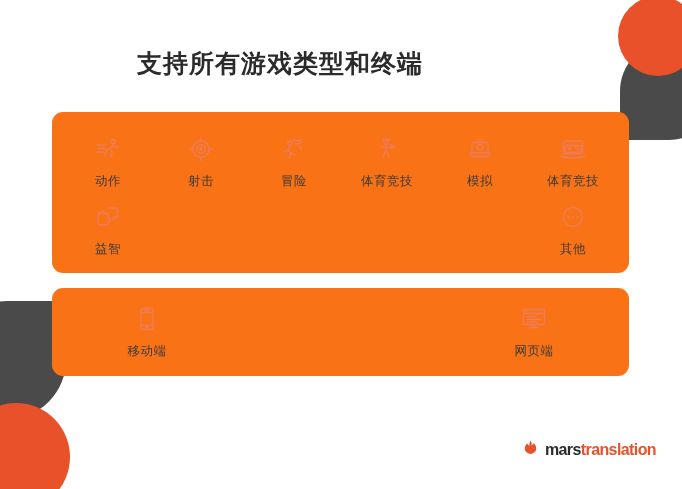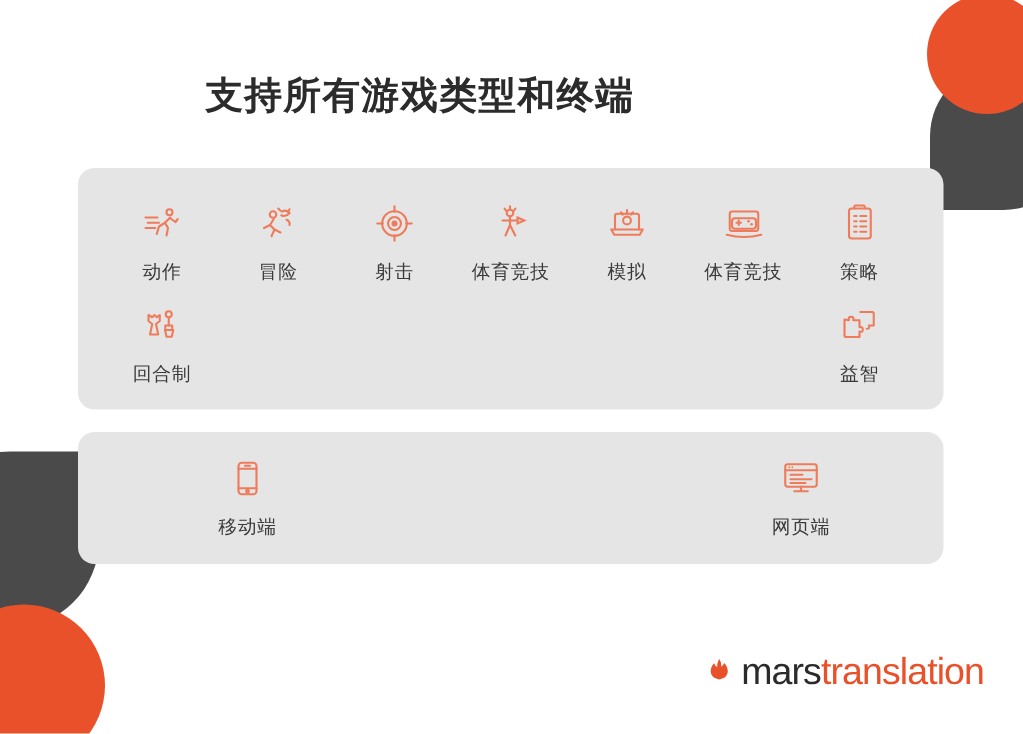--- a/index.html
+++ b/index.html
@@ -78,27 +78,27 @@
     letter-spacing: 1px;
     color: #2b2b2b;
     z-index: 3;
   }
 
   
   .panel {
     position: absolute;
     left: 52px;
     width: 577px;
-    background: #e5e5e5;
+    background: #f97316;
     border-radius: 11px;
     box-sizing: border-box;
     z-index: 2;
   }
   #panel-genres { top: 112px; height: 161px; padding: 14px 0 10px 0; }
-  #panel-platforms { top: 288px; height: 88px; padding: 16px 0 12px 18px; }
+  #panel-platforms { top: 288px; height: 88px; padding: 16px 0 12px 0; }
 
   .grid-row {
     display: flex;
     justify-content: space-between;
     padding: 0 18px;
   }
   #panel-genres .grid-row { margin-top: 12px; }
   #panel-genres .grid-row:first-child { margin-top: 8px; }
 
   .cell {
@@ -130,22 +130,22 @@
   .logo {
     position: absolute;
     right: 26px;
     bottom: 28px;
     display: flex;
     align-items: center;
     z-index: 3;
   }
   .logo-mark { margin-right: 5px; display: block; }
   .logo-text {
-    font-size: 25px;
-    font-weight: normal;
+    font-size: 16px;
+    font-weight: bold;
     letter-spacing: -0.6px;
     line-height: 1;
   }
   .logo-mars { color: #2b2b2b; }
   .logo-translation { color: #e8512a; }
 </style>
 </head>
 <body>
 
 <div class="slide">
@@ -167,51 +167,51 @@
         <span class="icon-box">
           <svg width="26" height="26" viewBox="0 0 26 26" fill="none" stroke="#ee7b5a" stroke-width="1.4" stroke-linecap="round">
             <circle cx="18" cy="5.5" r="2" fill="none"></circle>
             <path d="M18.5 9 L15 12.5 L17 16 L16 21"></path>
             <path d="M15 12.5 L11 15 L9.5 20"></path>
             <path d="M18.5 9.5 L22 12 L23.5 10"></path>
             <path d="M2 9 H10 M3.5 12.5 H11 M2 16 H8.5"></path>
           </svg>
         </span>
         <span class="cell-label">动作</span>
+      </div>
+
+      <div class="cell">
+        <span class="icon-box">
+          <svg width="26" height="26" viewBox="0 0 26 26" fill="none" stroke="#ee7b5a" stroke-width="1.4" stroke-linecap="round">
+            <circle cx="13" cy="13" r="8.2"></circle>
+            <circle cx="13" cy="13" r="4.3"></circle>
+            <circle cx="13" cy="13" r="1.3" fill="#ee7b5a"></circle>
+            <path d="M13 1.5 V5.2 M13 20.8 V24.5 M1.5 13 H5.2 M20.8 13 H24.5"></path>
+          </svg>
+        </span>
+        <span class="cell-label">射击</span>
       </div>
 
       <div class="cell">
         <span class="icon-box">
           <svg width="26" height="26" viewBox="0 0 26 26" fill="none" stroke="#ee7b5a" stroke-width="1.4" stroke-linecap="round">
             <circle cx="9" cy="7" r="2.2"></circle>
             <path d="M9.5 10 L7 14 L10 17 L8 21.5"></path>
             <path d="M7 14 L3 16 M10 17 L14 19"></path>
             <path d="M15 5 q3 -1.5 5 1 q-2.5 3 -5.5 1.5"></path>
             <path d="M18 10.5 q2.5 1 2 3.5"></path>
             <path d="M12.5 3 l1.5 1.5 M20 3.5 l-1 1.8"></path>
           </svg>
         </span>
         <span class="cell-label">冒险</span>
       </div>
 
       <div class="cell">
         <span class="icon-box">
           <svg width="26" height="26" viewBox="0 0 26 26" fill="none" stroke="#ee7b5a" stroke-width="1.4" stroke-linecap="round">
-            <circle cx="13" cy="13" r="8.2"></circle>
-            <circle cx="13" cy="13" r="4.3"></circle>
-            <circle cx="13" cy="13" r="1.3" fill="#ee7b5a"></circle>
-            <path d="M13 1.5 V5.2 M13 20.8 V24.5 M1.5 13 H5.2 M20.8 13 H24.5"></path>
-          </svg>
-        </span>
-        <span class="cell-label">射击</span>
-      </div>
-
-      <div class="cell">
-        <span class="icon-box">
-          <svg width="26" height="26" viewBox="0 0 26 26" fill="none" stroke="#ee7b5a" stroke-width="1.4" stroke-linecap="round">
             <circle cx="12" cy="6" r="2.2"></circle>
             <path d="M12 8.4 V14 M12 14 L9 21 M12 14 L15.5 21"></path>
             <path d="M7 11 H17"></path>
             <path d="M17 9 L21.5 11 L17 13 Z" fill="none"></path>
             <path d="M12 1.5 V3.3 M8.4 3 l1 1.4 M15.6 3 l-1 1.4"></path>
           </svg>
         </span>
         <span class="cell-label">体育竞技</span>
       </div>
 
@@ -234,61 +234,51 @@
             <path d="M1.5 20.5 q11.5 3 23 0"></path>
             <path d="M8 12.5 h3 M9.5 11 v3"></path>
             <circle cx="16" cy="11.5" r="0.9" fill="#ee7b5a" stroke="none"></circle>
             <circle cx="18" cy="13.5" r="0.9" fill="#ee7b5a" stroke="none"></circle>
             <path d="M7 9.5 h12 a2 2 0 0 1 2 2 v3 a2 2 0 0 1 -2 2 h-12 a2 2 0 0 1 -2 -2 v-3 a2 2 0 0 1 2 -2 z"></path>
           </svg>
         </span>
         <span class="cell-label">体育竞技</span>
       </div>
 
-      <div class="cell">
-        <span class="icon-box">
-          <svg width="26" height="26" viewBox="0 0 26 26" fill="none" stroke="#ee7b5a" stroke-width="1.4" stroke-linejoin="round" stroke-linecap="round">
-            <rect x="6" y="3" width="14.5" height="20" rx="1.8"></rect>
-            <path d="M9.5 3 V1.8 a0.8 0.8 0 0 1 0.8 -0.8 h5.4 a0.8 0.8 0 0 1 0.8 0.8 V3"></path>
-            <path d="M9.5 8 h1.6 M13.5 8 h4 M9.5 11.5 h1.6 M13.5 11.5 h4 M9.5 15 h1.6 M13.5 15 h4 M9.5 18.5 h1.6 M13.5 18.5 h4"></path>
-          </svg>
-        </span>
-        <span class="cell-label">策略</span>
-      </div>
 
     </div>
 
     <div class="grid-row">
 
-      <div class="cell">
-        <span class="icon-box">
-          <svg width="26" height="26" viewBox="0 0 26 26" fill="none" stroke="#ee7b5a" stroke-width="1.4" stroke-linejoin="round" stroke-linecap="round">
-            <path d="M4 6 V10 l2.5 2 L5 19 h5.5 L9 12 l2.5 -2 V6 l-2 1.5 L8 6 L6.5 7.5 Z"></path>
-            <circle cx="17.5" cy="5.5" r="2"></circle>
-            <path d="M17.5 7.8 V13 M15 16 h5.5 l-1 4.5 h-3.5 Z"></path>
-            <path d="M15.2 13 h4.6 v3 h-4.6 Z"></path>
-          </svg>
-        </span>
-        <span class="cell-label">回合制</span>
-      </div>
 
 
       <div class="cell">
         <span class="icon-box">
           <svg width="26" height="26" viewBox="0 0 26 26" fill="none" stroke="#ee7b5a" stroke-width="1.4" stroke-linejoin="round" stroke-linecap="round">
             <path d="M3 9 V19.5 a1.2 1.2 0 0 0 1.2 1.2 H13 V17 q2.2 0.8 2.2 -1.4 Q15.2 13.5 13 14.2 V9.5 H8.8 q0.8 -2.3 -1.4 -2.3 Q5.2 7.2 6 9.5 Z"></path>
             <path d="M13.5 4 h8 a1 1 0 0 1 1 1 v8 h-3.2 q0.8 2.2 -1.4 2.2"></path>
           </svg>
         </span>
         <span class="cell-label">益智</span>
       </div>
 
 
 
 
+      <div class="cell">
+        <span class="icon-box">
+          <svg width="26" height="26" viewBox="0 0 26 26" fill="none" stroke="#ee7b5a" stroke-width="1.4">
+            <circle cx="13" cy="13" r="9.5"></circle>
+            <circle cx="8.6" cy="13" r="1.1" fill="#ee7b5a" stroke="none"></circle>
+            <circle cx="13" cy="13" r="1.1" fill="#ee7b5a" stroke="none"></circle>
+            <circle cx="17.4" cy="13" r="1.1" fill="#ee7b5a" stroke="none"></circle>
+          </svg>
+        </span>
+        <span class="cell-label">其他</span>
+      </div>
 
     </div>
   </div>
 
   <div class="panel" id="panel-platforms">
     <div class="grid-row">
 
       <div class="cell">
         <span class="icon-box">
           <svg width="26" height="26" viewBox="0 0 26 26" fill="none" stroke="#ee7b5a" stroke-width="1.4" stroke-linejoin="round" stroke-linecap="round">

